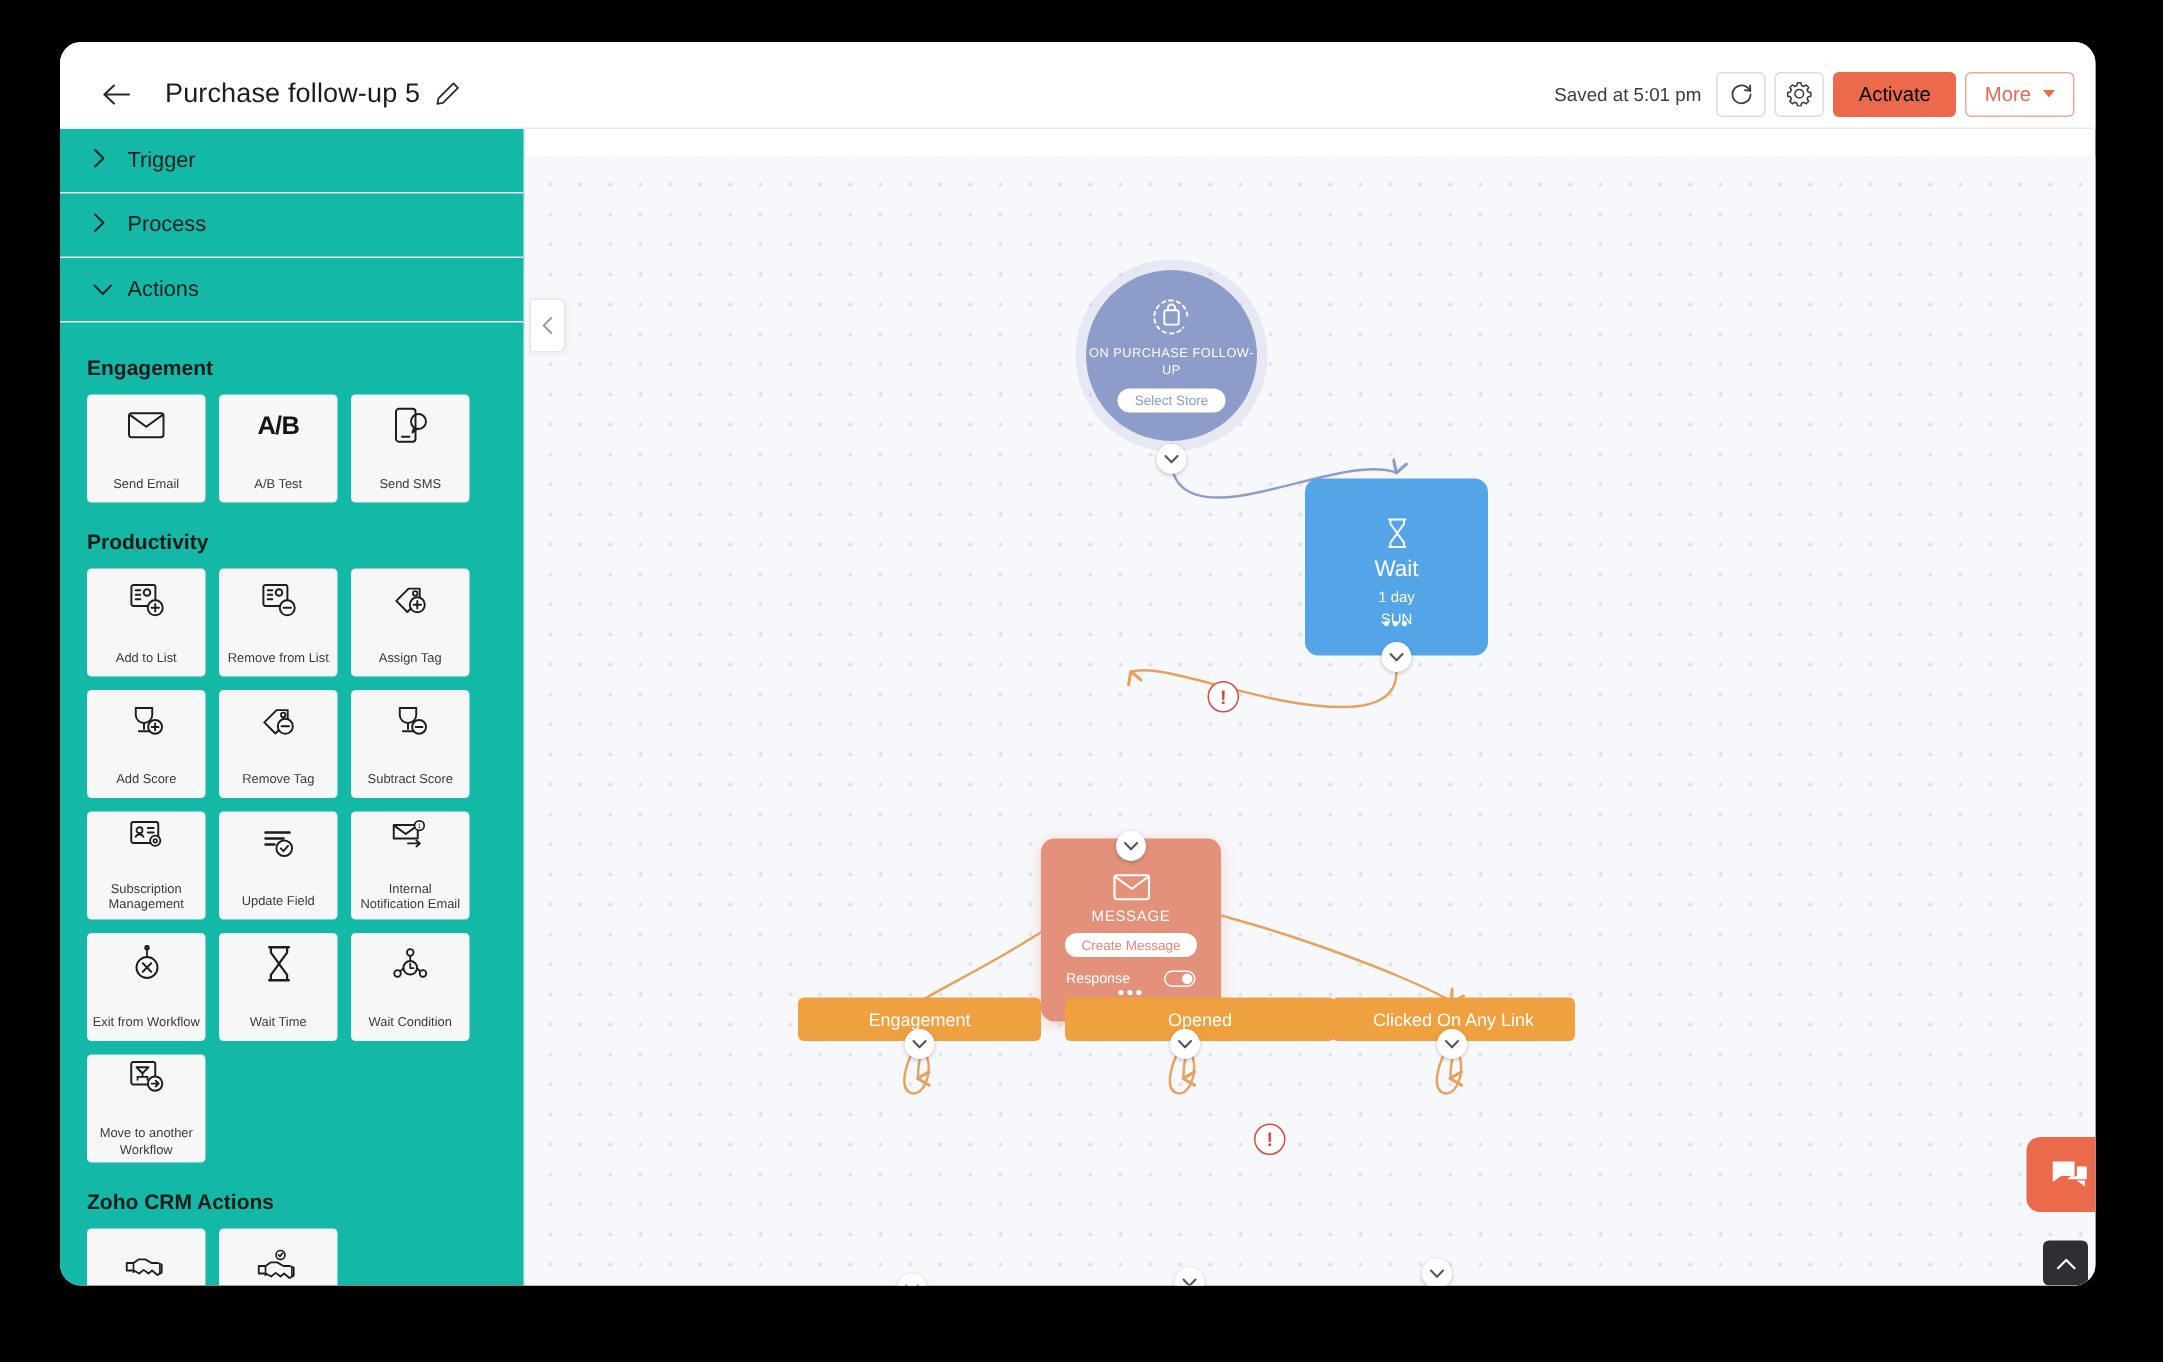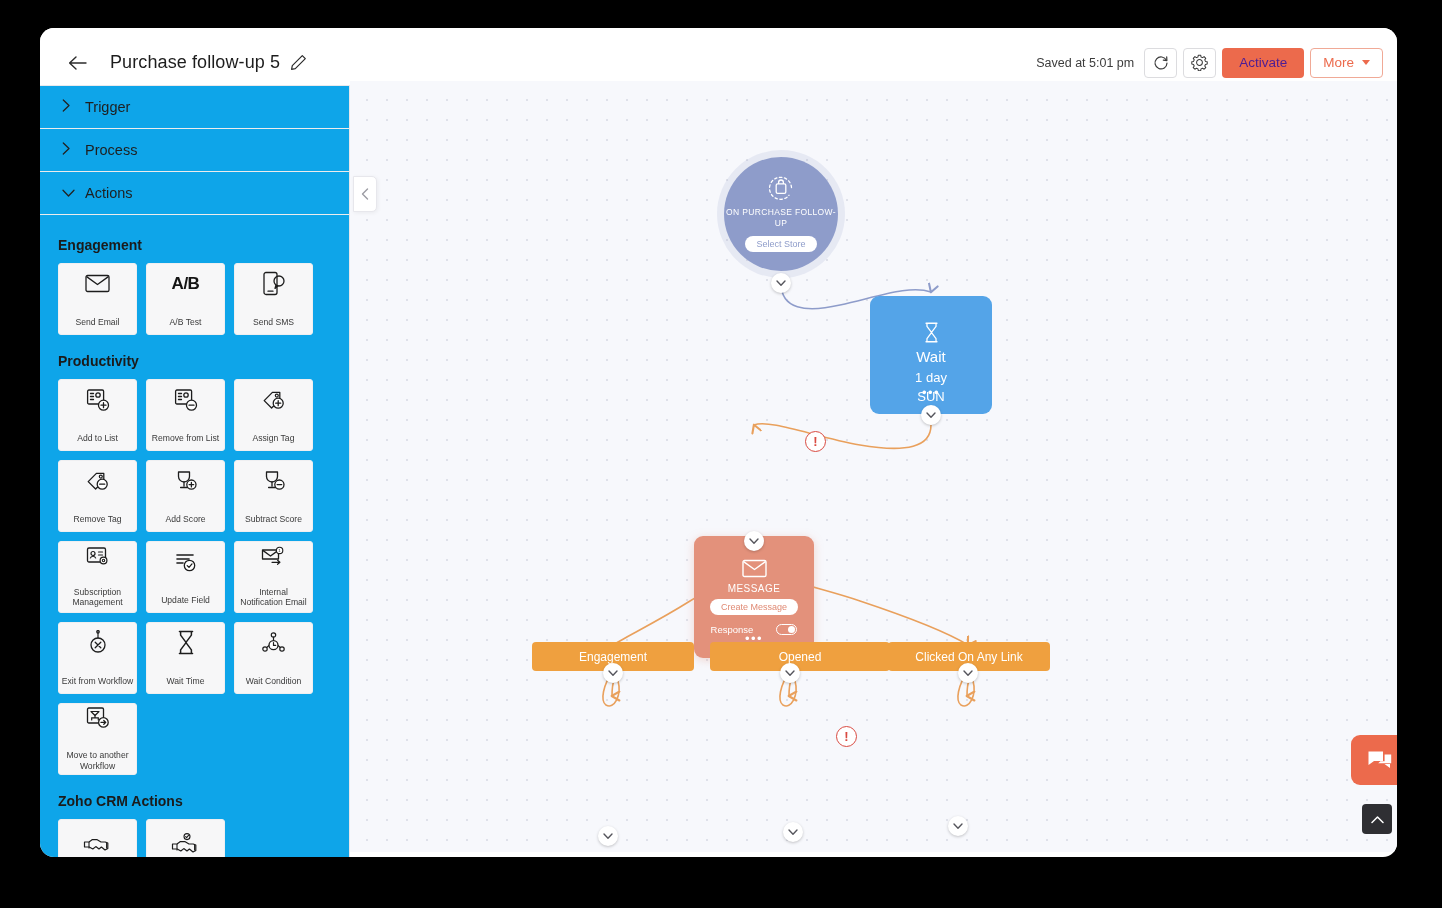--- a/index.html
+++ b/index.html
@@ -48,21 +48,21 @@
   }
   .saved-text { font-size: 12.5px; color: #3c3c3c; margin-right: 4px; white-space: nowrap; }
   .icon-btn {
     width: 33px; height: 30px;
     border: 1px solid #dcdcdf; border-radius: 4px;
     background: #fff; display: flex; align-items: center; justify-content: center;
     cursor: pointer;
   }
   .btn-activate {
     height: 30px; padding: 0 17px;
-    background: #ec6a4c; color: #4c1d95;
+    background: #ec6a4c; color: #000000;
     border: none; border-radius: 4px;
     font-size: 13.5px; font-family: inherit; cursor: pointer;
     display: flex; align-items: center;
   }
   .btn-more {
     height: 30px; padding: 0 12px;
     background: #fff; color: #ec6a4c;
     border: 1px solid #f0a996; border-radius: 4px;
     font-size: 13.5px; font-family: inherit; cursor: pointer;
     display: flex; align-items: center; gap: 8px;
@@ -70,21 +70,21 @@
   .caret-down {
     width: 0; height: 0;
     border-left: 4.5px solid transparent; border-right: 4.5px solid transparent;
     border-top: 5.5px solid #ec6a4c;
   }
 
   
   .sidebar {
     position: absolute; left: 0; top: 58px;
     width: 310px; height: calc(100% - 58px);
-    background: #0ea5e9; border-right: 1px solid #e6e6ea;
+    background: #14b8a6; border-right: 1px solid #e6e6ea;
     overflow: hidden;
   }
   .acc-row {
     height: 43px; display: flex; align-items: center;
     padding: 0 0 0 22px; border-bottom: 1px solid #ececed;
     cursor: pointer;
   }
   .acc-chev { width: 18px; color: #222; font-size: 13px; }
   .acc-label { font-size: 14.5px; color: #1f1f1f; margin-left: 5px; }
   .sb-body { padding: 14px 18px 0 18px; }
@@ -102,21 +102,21 @@
     gap: 20px; cursor: pointer; padding: 4px 2px;
   }
   .tile .tl-ico { height: 26px; display: flex; align-items: center; justify-content: center; color: #1d1d1d; }
   .tile .tl-lb {
     font-size: 8.6px; color: #3a3a3a; text-align: center; line-height: 1.25;
   }
   .tile .tl-ab { font-size: 17px; font-weight: bold; color: #141414; letter-spacing: -.5px; }
 
   
   .canvas {
-    position: absolute; left: 310px; top: 53px;
+    position: absolute; left: 310px; top: 76px;
     width: calc(100% - 310px); height: calc(100% - 58px);
     background-color: #f7f8fc;
     background-image: radial-gradient(circle, #dfe1ea 1.1px, transparent 1.2px);
     background-size: 20px 20px;
     background-position: 7px 9px;
     overflow: hidden;
   }
   .collapse-handle {
     position: absolute; left: 3px; top: 95px;
     width: 24px; height: 36px;
@@ -152,21 +152,21 @@
 
   .box-node {
     border-radius: 9px;
     display: flex; flex-direction: column; align-items: center;
     color: #fff; cursor: pointer; position: relative;
   }
   .box-node.blue { background: #54a4e8; }
   .box-node.salmon { background: #e3917b; box-shadow: 0 2px 10px rgba(227,145,123,.35); }
   .bn-ico { margin-top: 0; }
   .bn-title { font-size: 10px; letter-spacing: .45px; margin-top: 5px; }
-  .bn-sub { font-size: 13px; margin-top: 8px; }
+  .bn-sub { font-size: 10px; margin-top: 8px; }
   .dots {
     position: absolute; bottom: 14px; left: 0; right: 0;
     text-align: center; font-size: 13px; letter-spacing: 1.5px; line-height: 6px;
     color: #fff; cursor: pointer;
   }
   .toggle-row {
     display: flex; align-items: center; gap: 23px; margin-top: 9px;
     font-size: 9.5px; color: #fff;
   }
   .toggle {
@@ -354,39 +354,39 @@
                 <circle cx="16.2" cy="15.2" r="5" fill="#fff" stroke="#1d1d1d" stroke-width="1.3"></circle>
                 <path d="M16.2 12.7 v5 M13.7 15.2 h5" stroke="#1d1d1d" stroke-width="1.3" stroke-linecap="round"></path>
               </svg>
           </span>
           <span class="tl-lb">Assign Tag</span>
         </div>
 
         <div class="tile">
           <span class="tl-ico">
             <svg width="24" height="24" viewBox="0 0 24 24">
+                <path d="M4.5 3 h11 v4.5 a5.5 5.5 0 0 1 -11 0 z" fill="none" stroke="#1d1d1d" stroke-width="1.3" stroke-linejoin="round"></path>
+                <path d="M10 13 v4 M6.6 18.5 h6.8" stroke="#1d1d1d" stroke-width="1.3" stroke-linecap="round"></path>
+                <circle cx="17.4" cy="15.6" r="4.6" fill="#fff" stroke="#1d1d1d" stroke-width="1.3"></circle>
+                <path d="M17.4 13.3 v4.6 M15.1 15.6 h4.6" stroke="#1d1d1d" stroke-width="1.3" stroke-linecap="round"></path>
+              </svg>
+          </span>
+          <span class="tl-lb">Add Score</span>
+        </div>
+
+        <div class="tile">
+          <span class="tl-ico">
+            <svg width="24" height="24" viewBox="0 0 24 24">
                 <path d="M2.2 12.6 L10.4 4.4 h7.4 v7.4 l-8.2 8.2 z" fill="none" stroke="#1d1d1d" stroke-width="1.3" stroke-linejoin="round"></path>
                 <circle cx="14.8" cy="7.6" r="1.5" fill="none" stroke="#1d1d1d" stroke-width="1.2"></circle>
                 <circle cx="16.2" cy="15.2" r="5" fill="#fff" stroke="#1d1d1d" stroke-width="1.3"></circle>
                 <path d="M13.7 15.2 h5" stroke="#1d1d1d" stroke-width="1.3" stroke-linecap="round"></path>
               </svg>
           </span>
           <span class="tl-lb">Remove Tag</span>
-        </div>
-
-        <div class="tile">
-          <span class="tl-ico">
-            <svg width="24" height="24" viewBox="0 0 24 24">
-                <path d="M4.5 3 h11 v4.5 a5.5 5.5 0 0 1 -11 0 z" fill="none" stroke="#1d1d1d" stroke-width="1.3" stroke-linejoin="round"></path>
-                <path d="M10 13 v4 M6.6 18.5 h6.8" stroke="#1d1d1d" stroke-width="1.3" stroke-linecap="round"></path>
-                <circle cx="17.4" cy="15.6" r="4.6" fill="#fff" stroke="#1d1d1d" stroke-width="1.3"></circle>
-                <path d="M17.4 13.3 v4.6 M15.1 15.6 h4.6" stroke="#1d1d1d" stroke-width="1.3" stroke-linecap="round"></path>
-              </svg>
-          </span>
-          <span class="tl-lb">Add Score</span>
         </div>
 
         <div class="tile">
           <span class="tl-ico">
             <svg width="24" height="24" viewBox="0 0 24 24">
                 <path d="M4.5 3 h11 v4.5 a5.5 5.5 0 0 1 -11 0 z" fill="none" stroke="#1d1d1d" stroke-width="1.3" stroke-linejoin="round"></path>
                 <path d="M10 13 v4 M6.6 18.5 h6.8" stroke="#1d1d1d" stroke-width="1.3" stroke-linecap="round"></path>
                 <circle cx="17.4" cy="15.6" r="4.6" fill="#fff" stroke="#1d1d1d" stroke-width="1.3"></circle>
                 <path d="M15.1 15.6 h4.6" stroke="#1d1d1d" stroke-width="1.3" stroke-linecap="round"></path>
               </svg>

